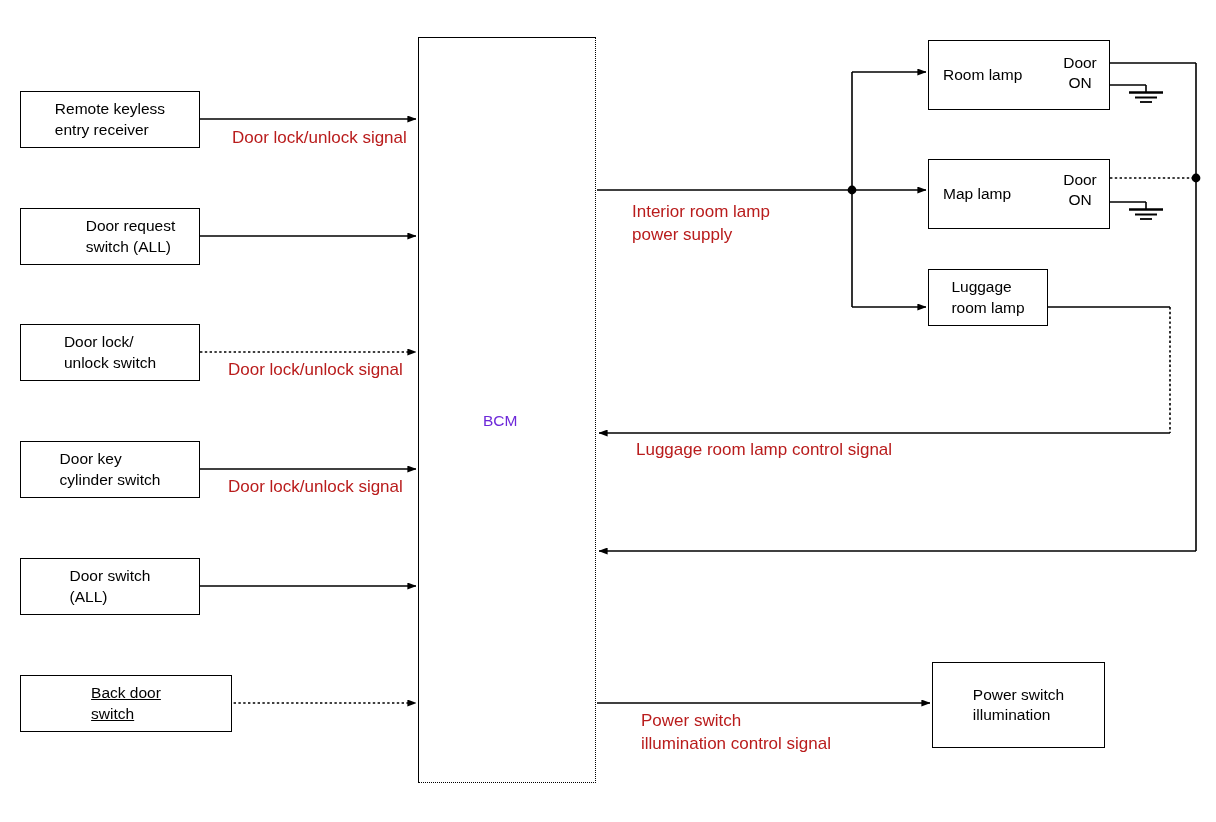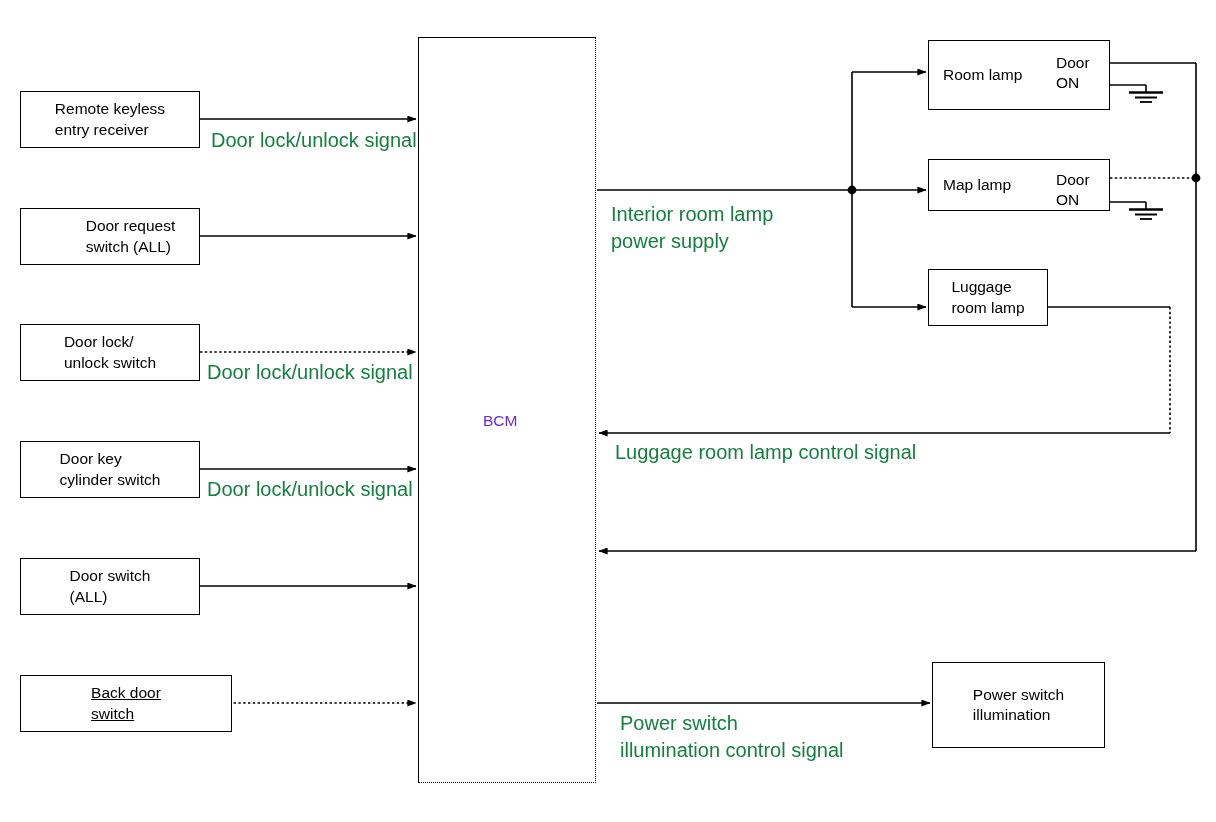--- a/index.html
+++ b/index.html
@@ -56,32 +56,33 @@
     z-index: 4;
     font-size: 15.5px;
     color: #6d28d9;
     white-space: nowrap;
     margin-top: 14px;
   }
   .door-on {
     position: absolute;
     font-size: 15.5px;
     line-height: 1.3;
-    text-align: left;
+    text-align: center;
     color: #000;
     white-space: pre-line;
     z-index: 4;
   }
   .wire-label {
     position: absolute;
-    font-size: 20px;
+    font-size: 17px;
     line-height: 1.34;
-    color: #15803d;
+    color: #b91c1c;
     white-space: pre-line;
     z-index: 4;
+    margin-left: 21px;
   }
 </style>
 </head>
 <body>
 
 <div id="diagram-root">
 
   <svg id="wire-layer" viewBox="0 0 1216 822" width="1216" height="822" xmlns="http://www.w3.org/2000/svg">
     <defs>
       <marker id="arrowhead" markerWidth="9" markerHeight="7" refX="8.6" refY="3.5" orient="auto" markerUnits="userSpaceOnUse">
@@ -178,21 +179,21 @@
   <div class="wire-label" style="left:211px; top:127px;">Door lock/unlock signal</div>
   <div class="wire-label" style="left:207px; top:359px;">Door lock/unlock signal</div>
   <div class="wire-label" style="left:207px; top:476px;">Door lock/unlock signal</div>
 
   <div class="node-box lamp-box" style="left:928px; top:40px; width:182px; height:70px;">
     <span>Room lamp</span>
   </div>
   <div class="door-on" style="left:1056px; top:53px; width:48px;">Door
 ON</div>
 
-  <div class="node-box lamp-box" style="left:928px; top:159px; width:182px; height:52px;">
+  <div class="node-box lamp-box" style="left:928px; top:159px; width:182px; height:70px;">
     <span>Map lamp</span>
   </div>
   <div class="door-on" style="left:1056px; top:170px; width:48px;">Door
 ON</div>
 
   <div class="node-box" style="left:928px; top:269px; width:120px; height:57px;">
     <span>Luggage
 room lamp</span>
   </div>
 

